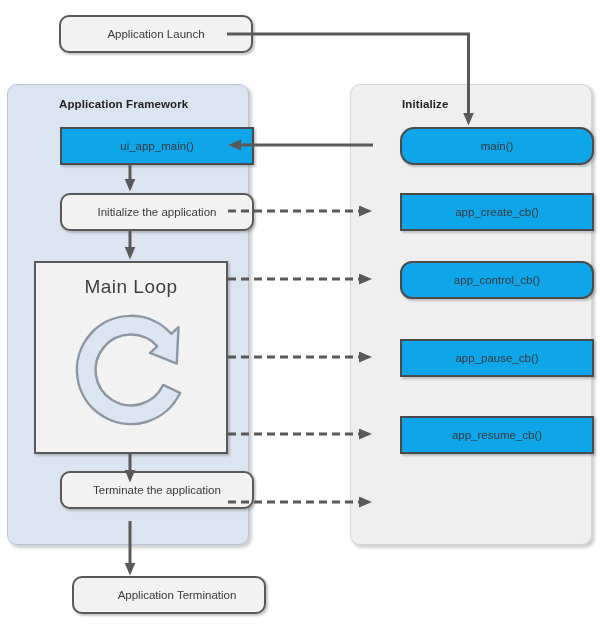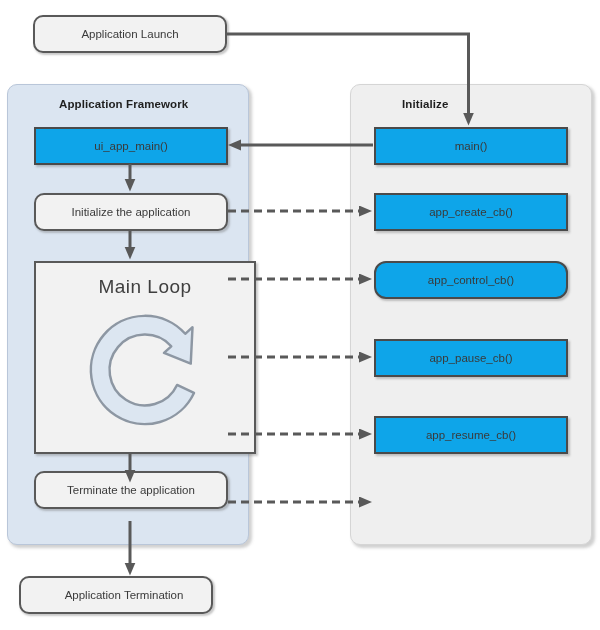--- a/index.html
+++ b/index.html
@@ -49,51 +49,52 @@
     position: absolute;
     width: 194px;
     height: 38px;
     display: flex;
     align-items: center;
     justify-content: center;
     font-size: 11.5px;
     color: #3a3a3a;
     text-align: center;
     box-shadow: 1.5px 1.5px 2px rgba(100,100,100,0.35);
+    margin-left: 26px;
   }
   .node-rounded {
     background: #f2f2f2;
     border: 2px solid #595959;
     border-radius: 10px;
   }
   .node-green {
     background: #0ea5e9;
     border: 2px solid #4a4a4a;
     border-radius: 0;
   }
   
   .node-launch      { left: 33px; top: 15px;  }
-  .node-termination { left: 19px; top: 576px; padding-left: 16px; }
+  .node-termination { left: 46px; top: 576px; padding-left: 16px; }
   
   .node-ui-app-main { left: 26px; top: 42px;  }
   .node-initialize  { left: 26px; top: 108px; }
   .node-terminate   { left: 26px; top: 386px; }
   
-  .node-main        { left: 23px; top: 42px;  }
+  .node-main        { left: 23px; top: 42px; border-radius: 14px;  }
   .node-create      { left: 23px; top: 108px; }
   .node-control     { left: 23px; top: 176px; border-radius: 12px; }
   .node-pause       { left: 23px; top: 254px; }
   .node-resume      { left: 23px; top: 331px; }
   .node-terminatecb { left: 23px; top: 399px; }
   
   .node-main-loop {
     position: absolute;
     left: 26px;
     top: 176px;
-    width: 222px;
+    width: 194px;
     height: 193px;
     background: #f2f2f2;
     border: 2px solid #595959;
     display: flex;
     flex-direction: column;
     align-items: center;
     box-shadow: 1.5px 1.5px 2px rgba(100,100,100,0.35);
   }
   .main-loop-label {
     margin-top: 13px;

